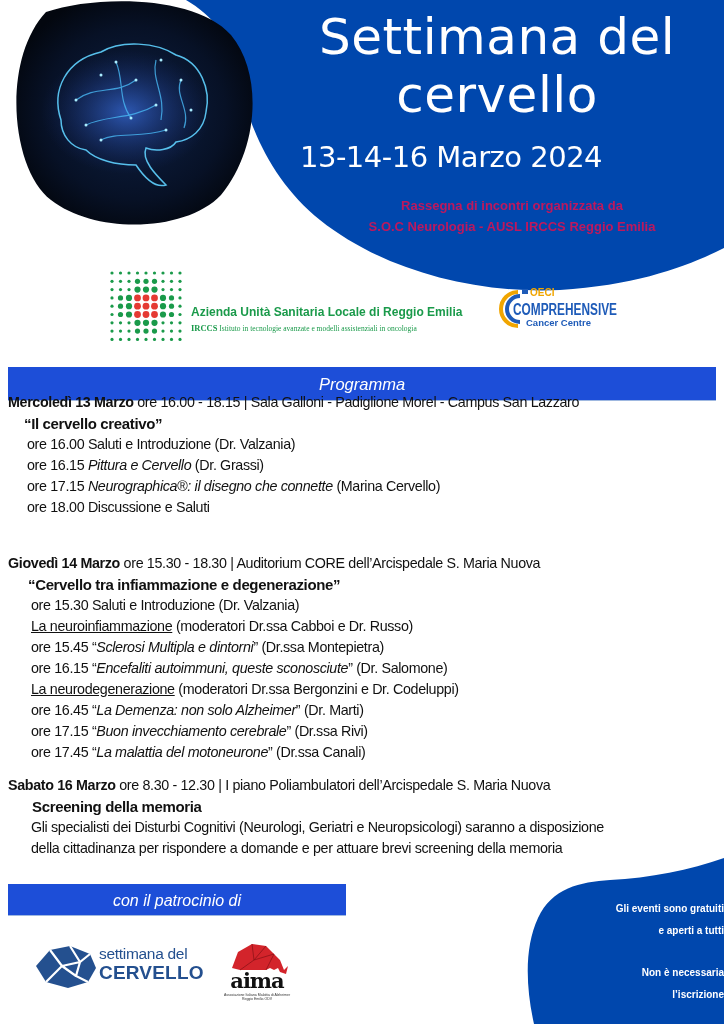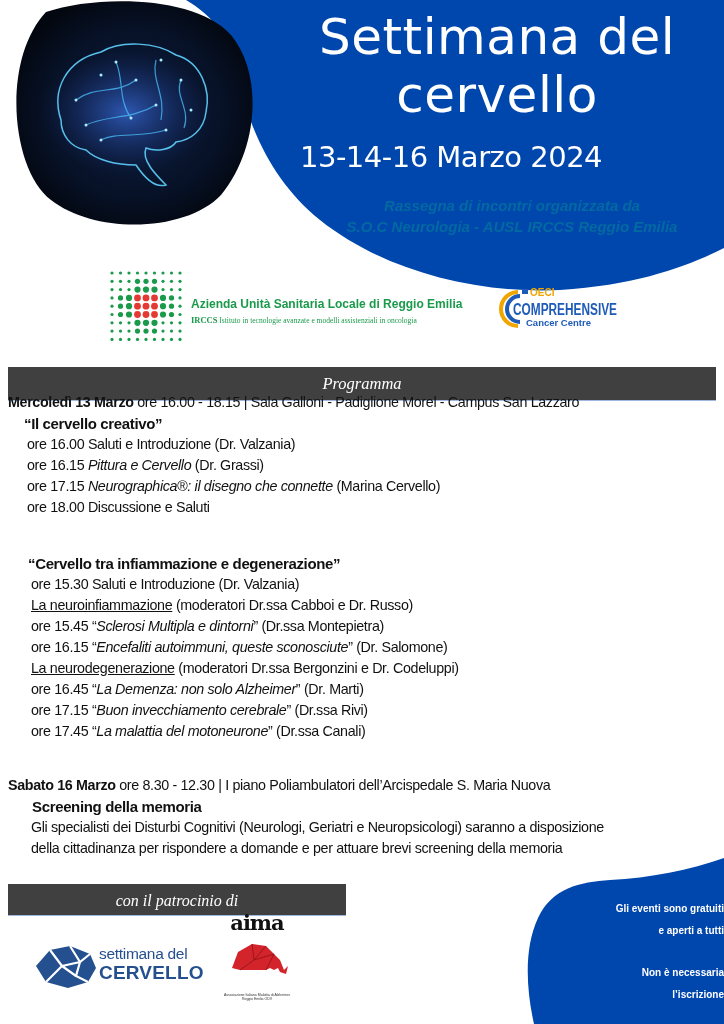--- a/index.html
+++ b/index.html
@@ -20,39 +20,39 @@
     font-family: "DejaVu Sans", sans-serif; font-weight: normal;
     font-size: 50px; line-height: 58px; letter-spacing: 0.5px;
   }
   .hero-dates {
     position: absolute; left: 300px; top: 140px; width: 424px;
     text-align: left; color: #fff;
     font-family: "DejaVu Sans", sans-serif; font-size: 29px; letter-spacing: -0.5px;
   }
   .hero-sub {
     position: absolute; left: 300px; top: 195px; width: 424px;
-    text-align: center; color: #0369a1; font-weight: bold;
-    font-family: "Liberation Sans", sans-serif; font-size: 15px; line-height: 21px; font-style: italic;
+    text-align: center; color: #be185d; font-weight: bold;
+    font-family: "Liberation Sans", sans-serif; font-size: 13px; line-height: 21px;
   }
 
   
   .ssr-logo { position: absolute; left: 106px; top: 268px; width: 80px; height: 76px; }
   .ssr-text { position: absolute; left: 191px; top: 290px; color: #1a9a4a; font-family: "Liberation Sans", sans-serif; }
   .ssr-line1 { font-size: 14.5px; font-weight: bold; line-height: 17px; letter-spacing: 0.1px; }
   .ssr-line2 { font-size: 14.5px; line-height: 17px; }
-  .ssr-line3 { font-size: 12px; font-weight: bold; line-height: 17px; margin-top: 6px; }
+  .ssr-line3 { font-size: 12px; font-weight: bold; line-height: 17px; margin-top: 14px; }
   .ssr-line4 { font-size: 7.5px; line-height: 14px; font-family: Liberation Serif, serif; }
   .ssr-line4 b { font-size: 8.5px; }
   .oeci-logo { position: absolute; left: 496px; top: 286px; width: 124px; height: 44px; }
 
   
   .bar {
-    position: absolute; background: #404040; color: #fff;
+    position: absolute; background: #1d4ed8; color: #fff;
     font-style: italic; text-align: center;
-    font-family: Liberation Serif, serif;
+    font-family: Liberation Sans, sans-serif;
     border-bottom: 1px solid #9fb8e0;
   }
   .bar-programma { left: 8px; top: 367px; width: 708px; height: 34px; line-height: 34px; font-size: 16.5px; }
   .bar-patrocinio { left: 8px; top: 884px; width: 338px; height: 32px; line-height: 34px; font-size: 16px; }
 
   
   .prog { position: absolute; left: 8px; width: 716px; font-family: "Liberation Sans", sans-serif; font-size: 14.3px; letter-spacing: -0.35px; color: #111; }
   .day-head { line-height: 21px; white-space: nowrap; }
   .day-head .day { font-weight: bold; }
   .event-title { font-weight: bold; font-size: 15px; line-height: 21px; }
@@ -77,21 +77,21 @@
     font-family: "Liberation Sans", sans-serif; font-size: 10px; line-height: 22px;
   }
   .free-text .gap { height: 20px; }
 
   
   .sdc-logo { position: absolute; left: 32px; top: 940px; width: 170px; height: 50px; }
   .sdc-text { position: absolute; left: 99px; top: 945px; color: #24508f; font-family: "Liberation Sans", sans-serif; }
   .sdc-l1 { font-size: 15.5px; line-height: 17px; letter-spacing: -0.3px; }
   .sdc-l2 { font-size: 19px; font-weight: bold; line-height: 21px; letter-spacing: 0.2px; }
   .aima-logo { position: absolute; left: 218px; top: 938px; width: 74px; height: 64px; }
-  .aima-word { position: absolute; left: 222px; top: 912px; width: 70px; text-align: center; font-family: "DejaVu Serif", serif; font-weight: bold; font-size: 21px; color: #111; letter-spacing: -1px; line-height: 22px; }
+  .aima-word { position: absolute; left: 222px; top: 970px; width: 70px; text-align: center; font-family: "DejaVu Serif", serif; font-weight: bold; font-size: 21px; color: #111; letter-spacing: -1px; line-height: 22px; }
   .aima-sub { position: absolute; left: 218px; top: 993px; width: 78px; text-align: center; font-size: 3.5px; line-height: 4px; color: #333; font-family: "Liberation Sans", sans-serif; }
 </style>
 </head>
 <body>
 
 <svg class="hero-blob" viewBox="0 0 724 300">
   <path d="M186 0 L724 0 L724 248 C 690 265, 640 285, 560 290 C 470 294, 380 268, 320 220 C 270 180, 245 120, 238 70 C 232 40, 212 15, 186 0 Z" fill="#0047ad"></path>
 </svg>
 
 <svg class="brain-disc" viewBox="0 0 250 228">
@@ -238,20 +238,21 @@
 <div class="prog day1">
   <div class="day-head"><span class="day">Mercoledì 13 Marzo</span><span> ore 16.00 - 18.15 | Sala Galloni - Padiglione Morel - Campus San Lazzaro</span></div>
   <div class="event-title">“Il cervello creativo”</div>
   <div class="item"><span>ore 16.00 </span><span>Saluti e Introduzione (Dr. Valzania)</span></div>
   <div class="item"><span>ore 16.15 </span><i>Pittura e Cervello</i><span> (Dr. Grassi)</span></div>
   <div class="item"><span>ore 17.15 </span><i>Neurographica®: il disegno che connette</i><span> (Marina Cervello)</span></div>
   <div class="item"><span>ore 18.00 </span><span>Discussione e Saluti</span></div>
 </div>
 
 <div class="prog day2">
+  <div class="day-head"><span class="day">Giovedì 14 Marzo</span><span> ore 15.30 - 18.30 | Auditorium CORE dell’Arcispedale S. Maria Nuova</span></div>
   <div class="event-title">“Cervello tra infiammazione e degenerazione”</div>
   <div class="item"><span>ore 15.30 </span><span>Saluti e Introduzione (Dr. Valzania)</span></div>
   <div class="item"><u>La neuroinfiammazione</u><span> (moderatori Dr.ssa Cabboi e Dr. Russo)</span></div>
   <div class="item"><span>ore 15.45 “</span><i>Sclerosi Multipla e dintorni</i><span>” (Dr.ssa Montepietra)</span></div>
   <div class="item"><span>ore 16.15 “</span><i>Encefaliti autoimmuni, queste sconosciute</i><span>” (Dr. Salomone)</span></div>
   <div class="item"><u>La neurodegenerazione</u><span> (moderatori Dr.ssa Bergonzini e Dr. Codeluppi)</span></div>
   <div class="item"><span>ore 16.45 “</span><i>La Demenza: non solo Alzheimer</i><span>” (Dr. Marti)</span></div>
   <div class="item"><span>ore 17.15 “</span><i>Buon invecchiamento cerebrale</i><span>” (Dr.ssa Rivi)</span></div>
   <div class="item"><span>ore 17.45 “</span><i>La malattia del motoneurone</i><span>” (Dr.ssa Canali)</span></div>
 </div>

